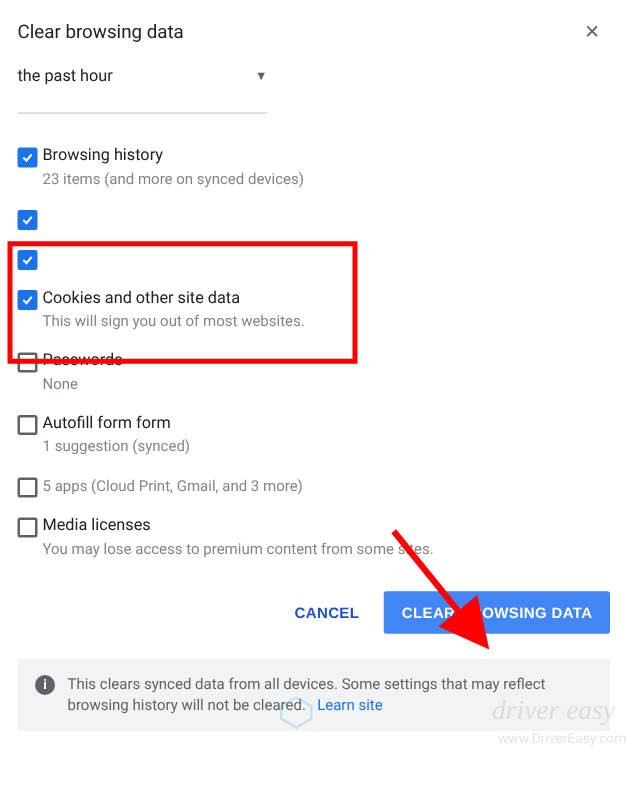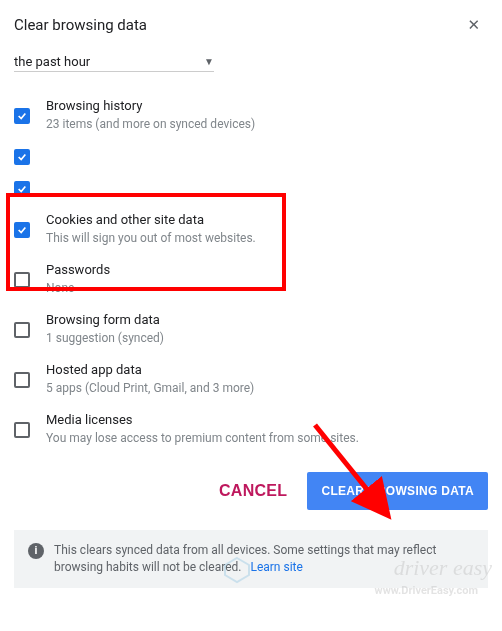--- a/index.html
+++ b/index.html
@@ -42,32 +42,32 @@
     }
     .time-select {
       border: none;
       border-bottom: 1px solid #ccc;
       font-size: 13px;
       color: #202124;
       width: 200px;
       display: flex;
       justify-content: space-between;
       align-items: center;
-      padding-bottom: 2px;
+      padding-bottom: 21px;
       cursor: pointer;
     }
     .dropdown-arrow { color: #5f6368; font-size: 10px; }
     .items-list {
       padding: 4px 14px 0 14px;
     }
     .item-row {
       display: flex;
-      align-items: center;
+      align-items: flex-start;
       padding: 7px 0;
-      gap: 16px;
+      gap: 4px;
     }
     .checkbox {
       width: 16px;
       height: 16px;
       border: 2px solid #5f6368;
       border-radius: 2px;
       margin-top: 2px;
       flex-shrink: 0;
       display: flex;
       align-items: center;
@@ -115,22 +115,22 @@
     }
     .button-row {
       display: flex;
       justify-content: flex-end;
       gap: 6px;
       padding: 18px 14px 14px 14px;
     }
     .btn-cancel {
       background: transparent;
       border: none;
-      color: #be185d;
-      font-size: 16px;
+      color: #1d4ed8;
+      font-size: 12px;
       font-weight: 600;
       letter-spacing: 0.3px;
       padding: 10px 14px;
       cursor: pointer;
       text-align: center;
     }
     .btn-clear {
       background: #4285f4;
       border: none;
       color: #fff;
@@ -180,27 +180,26 @@
       font-size: 22px;
       color: #bbb;
       opacity: 0.4;
       font-style: italic;
       pointer-events: none;
       font-family: Georgia, serif;
       text-align: right;
     }
     .watermark-sub {
       position: absolute;
-      right: 24px;
+      right: 1px;
       bottom: 34px;
       font-size: 11px;
       color: #bbb;
       opacity: 0.4;
       pointer-events: none;
-      font-weight: bold;
     }
     .watermark-icon {
       position: absolute;
       right: 250px;
       bottom: 46px;
       opacity: 0.25;
       pointer-events: none;
     }
   </style>
 </head>
@@ -258,28 +257,27 @@
     <div class="item-row">
       <div class="checkbox"></div>
       <div class="item-text">
         <div class="item-label">Passwords</div>
         <div class="item-sub">None</div>
       </div>
     </div>
     <div class="item-row">
       <div class="checkbox"></div>
       <div class="item-text">
-        <div class="item-label">Browsing form data</div>
+        <div class="item-label">Autofill form form</div>
         <div class="item-sub">1 suggestion (synced)</div>
       </div>
     </div>
     <div class="item-row">
       <div class="checkbox"></div>
       <div class="item-text">
-        <div class="item-label">Hosted app data</div>
         <div class="item-sub">5 apps (Cloud Print, Gmail, and 3 more)</div>
       </div>
     </div>
     <div class="item-row">
       <div class="checkbox"></div>
       <div class="item-text">
         <div class="item-label">Media licenses</div>
         <div class="item-sub">You may lose access to premium content from some sites.</div>
       </div>
     </div>
@@ -303,16 +301,16 @@
 
 <svg class="watermark-icon" width="30" height="30" viewBox="0 0 30 30">
   <polygon points="15,3 27,10 27,20 15,27 3,20 3,10" fill="none" stroke="#5aa9d6" stroke-width="2"></polygon>
 </svg>
 <div class="watermark">driver easy</div>
 <div class="watermark-sub">www.DriverEasy.com</div>
 
 <div class="footer">
   <div class="info-icon">i</div>
   <div class="footer-text">
-    <span>This clears synced data from all devices. Some settings that may reflect browsing habits will not be cleared.</span>
+    <span>This clears synced data from all devices. Some settings that may reflect browsing history will not be cleared.</span>
     <span class="learn-more">Learn site</span>
   </div>
 </div>
 
 </body></html>

